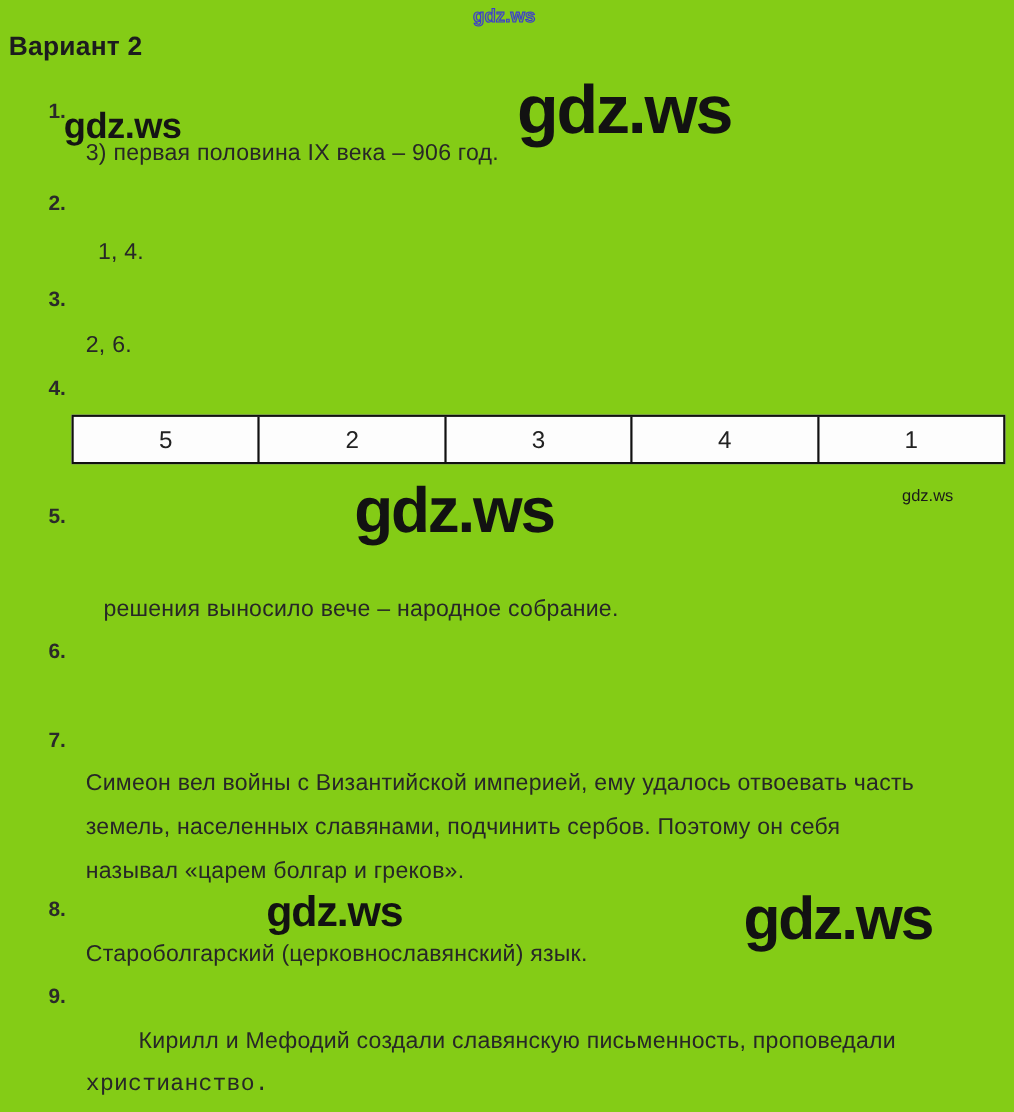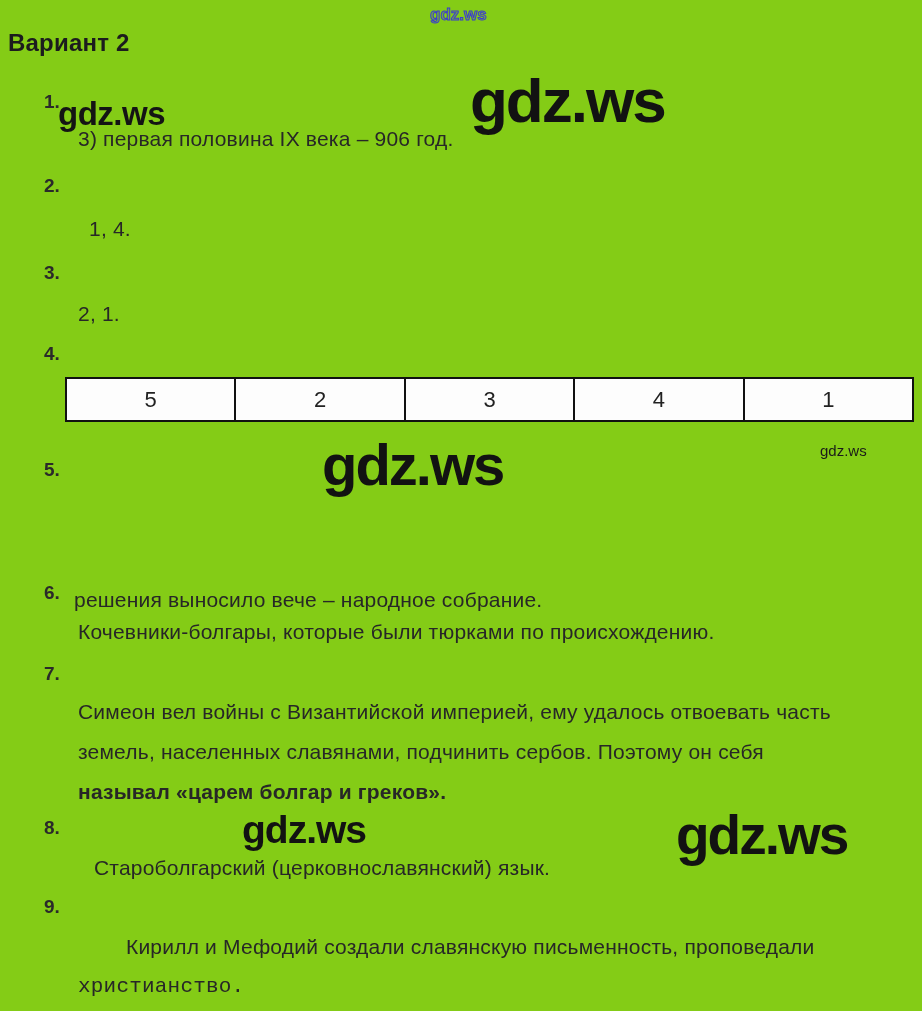--- a/index.html
+++ b/index.html
@@ -49,42 +49,41 @@
 
   <div class="abs title" style="left:8px;top:31px;">Вариант 2</div>
 
   <div class="abs num" style="left:44px;top:92px;">1.</div>
   <div class="abs ans" style="left:78px;top:128px;">3) первая половина IX века – 906 год.</div>
 
   <div class="abs num" style="left:44px;top:176px;">2.</div>
   <div class="abs ans" style="left:78px;top:218px;margin-left:11px;">1, 4.</div>
 
   <div class="abs num" style="left:44px;top:263px;">3.</div>
-  <div class="abs ans" style="left:78px;top:303px;">2, 1.</div>
+  <div class="abs ans" style="left:78px;top:303px;">2, 6.</div>
 
   <div class="abs num" style="left:44px;top:344px;">4.</div>
   <div class="answer-table">
     <div class="cell">5</div>
     <div class="cell">2</div>
     <div class="cell">3</div>
     <div class="cell">4</div>
     <div class="cell">1</div>
   </div>
 
   <div class="abs num" style="left:44px;top:460px;">5.</div>
-  <div class="abs ans" style="left:74px;top:543px;margin-top:46px;">решения выносило вече – народное собрание.</div>
+  <div class="abs ans" style="left:94px;top:543px;">решения выносило вече – народное собрание.</div>
 
   <div class="abs num" style="left:44px;top:583px;">6.</div>
-  <div class="abs ans" style="left:78px;top:621px;">Кочевники-болгары, которые были тюрками по происхождению.</div>
 
   <div class="abs num" style="left:44px;top:664px;">7.</div>
   <div class="abs ans" style="left:78px;top:741px;">земель, населенных славянами, подчинить сербов. Поэтому он себя</div>
   <div class="abs ans" style="left:78px;top:701px;">Симеон вел войны с Византийской империей, ему удалось отвоевать часть</div>
-  <div class="abs ans" style="left:78px;top:781px;font-weight:bold;">называл «царем болгар и греков».</div>
+  <div class="abs ans" style="left:78px;top:781px;">называл «царем болгар и греков».</div>
 
   <div class="abs num" style="left:44px;top:818px;">8.</div>
-  <div class="abs ans" style="left:94px;top:857px;">Староболгарский (церковнославянский) язык.</div>
+  <div class="abs ans" style="left:78px;top:857px;">Староболгарский (церковнославянский) язык.</div>
 
   <div class="abs num" style="left:44px;top:897px;">9.</div>
   <div class="abs ans" style="left:78px;top:936px;margin-left:48px;">Кирилл и Мефодий создали славянскую письменность, проповедали</div>
   <div class="abs ans" style="left:78px;top:976px;font-family:Liberation Mono, monospace;">христианство.</div>
 
 </div>
 
 </body></html>

